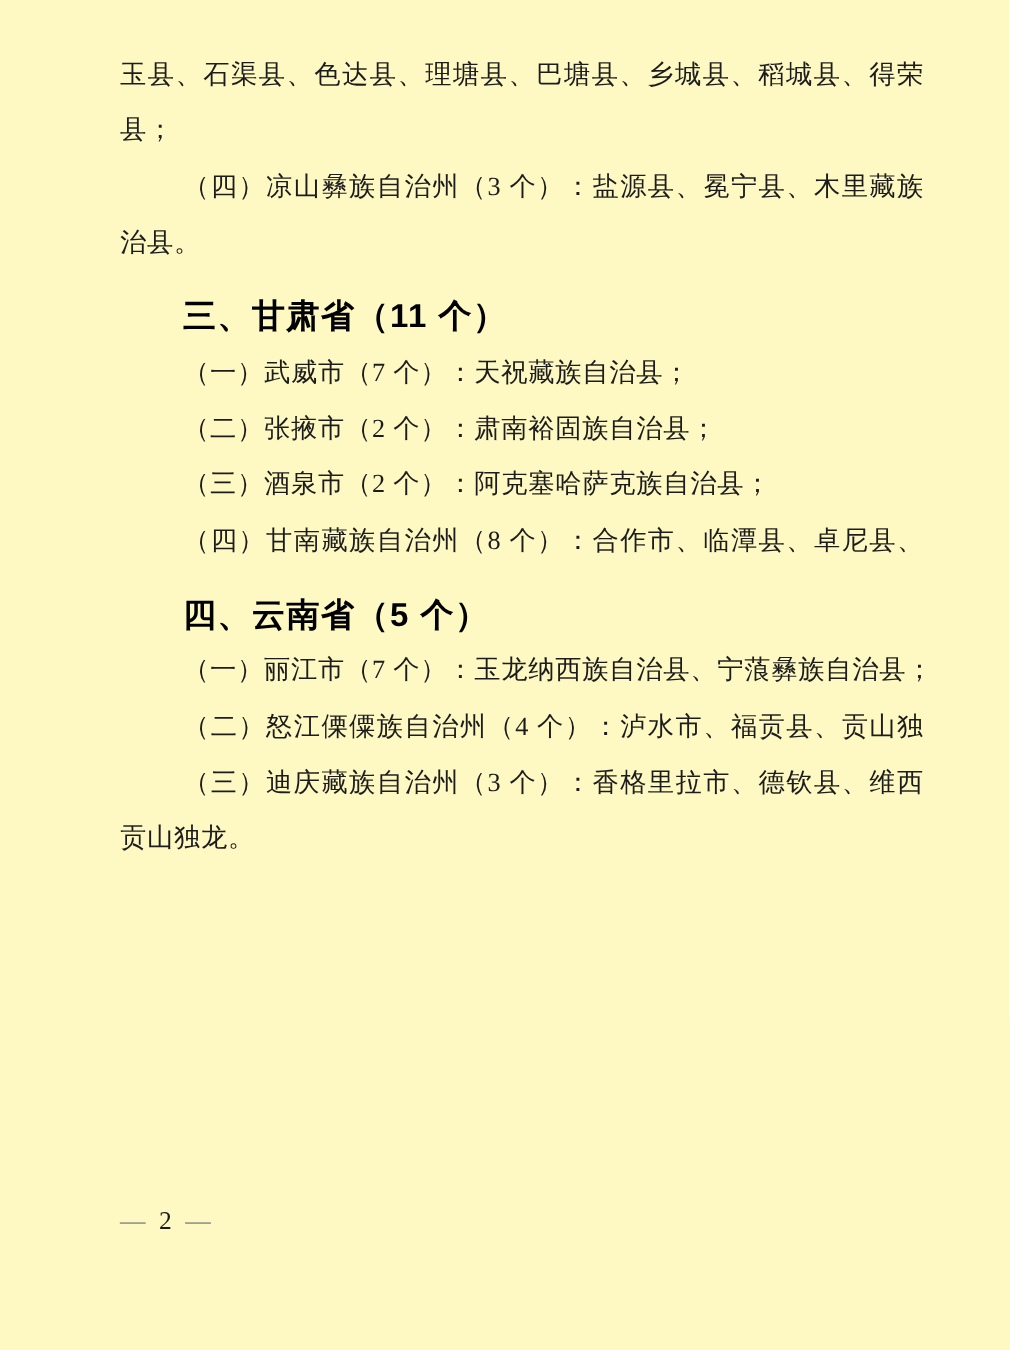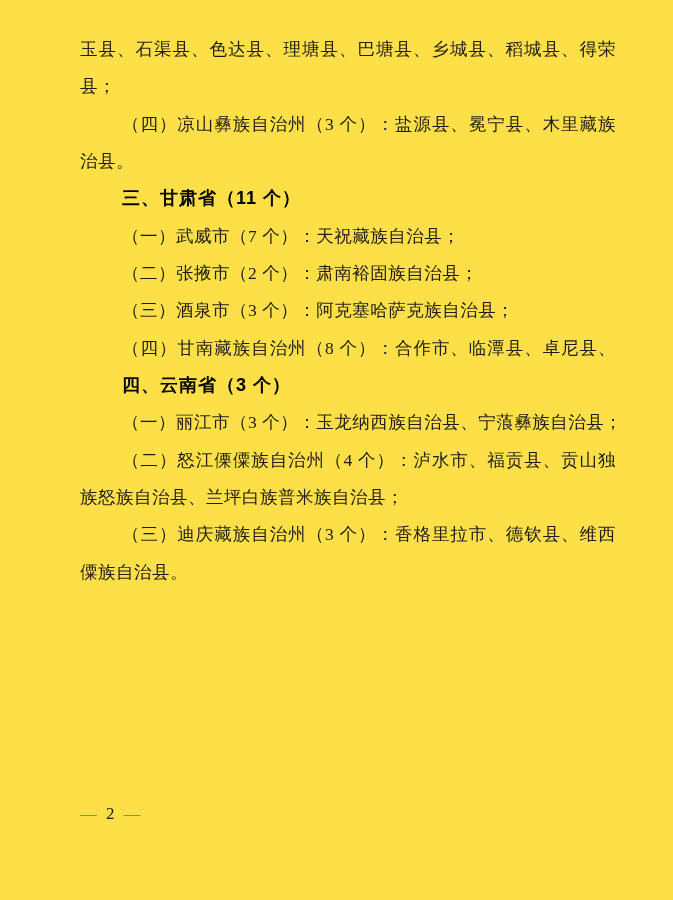--- a/index.html
+++ b/index.html
@@ -4,21 +4,21 @@
 <style>
   html, body {
     margin: 0;
     padding: 0;
     background: #ffffff;
   }
   .page {
     position: relative;
     width: 673px;
     height: 900px;
-    background: #fde047;
+    background: #fef9c3;
     overflow: hidden;
     font-family: "Liberation Serif", "DejaVu Serif", serif;
     color: #1c1c1c;
   }
   .doc-body {
     position: absolute;
     left: 80px;
     top: 31px;
     width: 536px;
   }
@@ -35,23 +35,24 @@
     text-align: justify;
     text-align-last: justify;
     overflow: hidden;
   }
   .line.indent {
     text-indent: 42px;
   }
   .line.heading {
     font-family: "Liberation Sans", "DejaVu Sans", sans-serif;
     font-weight: 700;
-    font-size: 18px;
+    font-size: 22px;
     color: #000000;
     letter-spacing: 1px;
+    margin-top: 12px;
   }
   .footer {
     position: absolute;
     left: 78px;
     top: 804px;
     font-size: 17px;
     line-height: 20px;
     font-family: "Liberation Serif", "DejaVu Serif", serif;
   }
   .footer .dash {
@@ -73,33 +74,32 @@
     <div class="line fill">玉县、石渠县、色达县、理塘县、巴塘县、乡城县、稻城县、得荣</div>
     <div class="line">县；</div>
 
     <div class="line fill indent">（四）凉山彝族自治州（3 个）：盐源县、冕宁县、木里藏族自</div>
     <div class="line">治县。</div>
 
     <div class="line heading indent">三、甘肃省（11 个）</div>
 
     <div class="line indent">（一）武威市（7 个）：天祝藏族自治县；</div>
     <div class="line indent">（二）张掖市（2 个）：肃南裕固族自治县；</div>
-    <div class="line indent">（三）酒泉市（3 个）：阿克塞哈萨克族自治县；</div>
+    <div class="line indent">（三）酒泉市（2 个）：阿克塞哈萨克族自治县；</div>
 
     <div class="line fill indent">（四）甘南藏族自治州（8 个）：合作市、临潭县、卓尼县、舟</div>
 
-    <div class="line heading indent">四、云南省（3 个）</div>
+    <div class="line heading indent">四、云南省（5 个）</div>
 
-    <div class="line indent">（一）丽江市（3 个）：玉龙纳西族自治县、宁蒗彝族自治县；</div>
+    <div class="line indent">（一）丽江市（7 个）：玉龙纳西族自治县、宁蒗彝族自治县；</div>
 
     <div class="line fill indent">（二）怒江傈僳族自治州（4 个）：泸水市、福贡县、贡山独龙</div>
-    <div class="line">族怒族自治县、兰坪白族普米族自治县；</div>
 
     <div class="line fill indent">（三）迪庆藏族自治州（3 个）：香格里拉市、德钦县、维西傈</div>
-    <div class="line">僳族自治县。</div>
+    <div class="line">贡山独龙。</div>
 
   </div>
 
   <div class="footer">
     <span class="dash">—</span><span class="num">2</span><span class="dash">—</span>
   </div>
 
 </div>
 
 </body></html>

